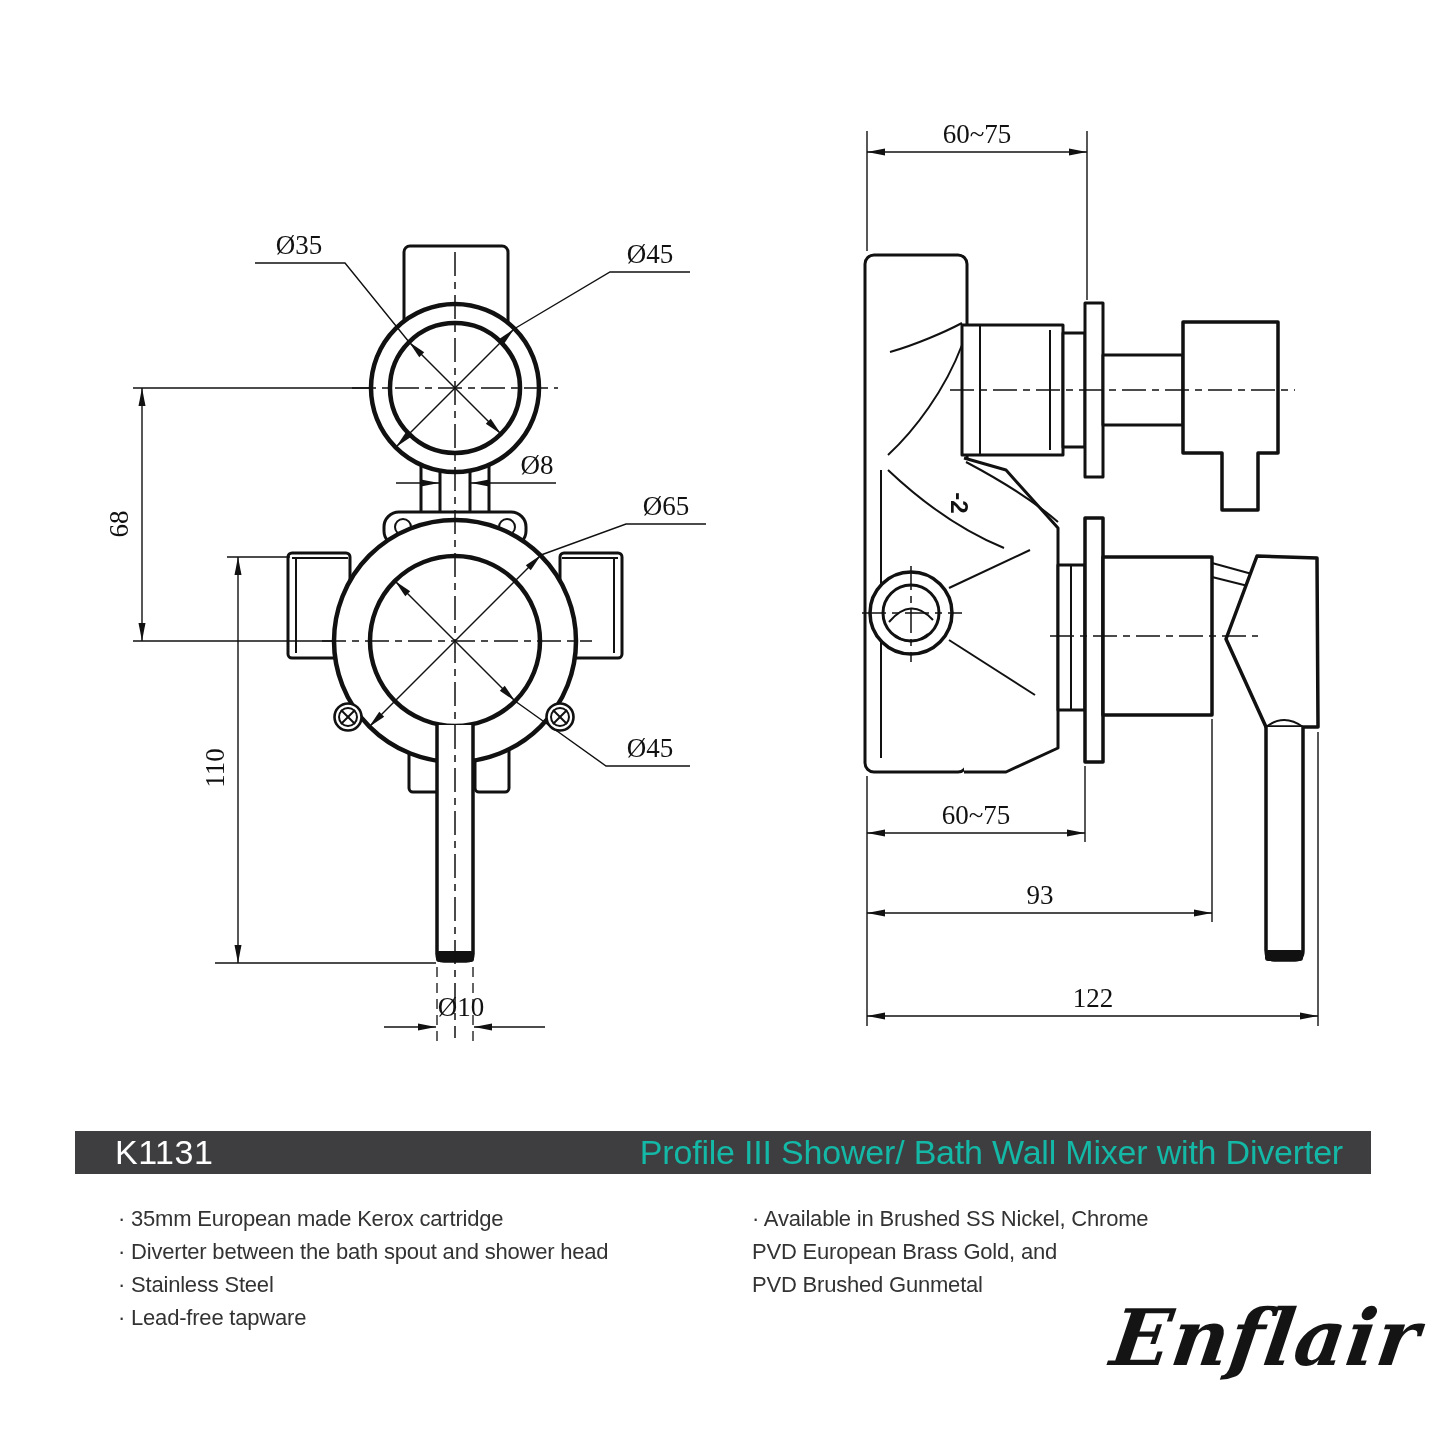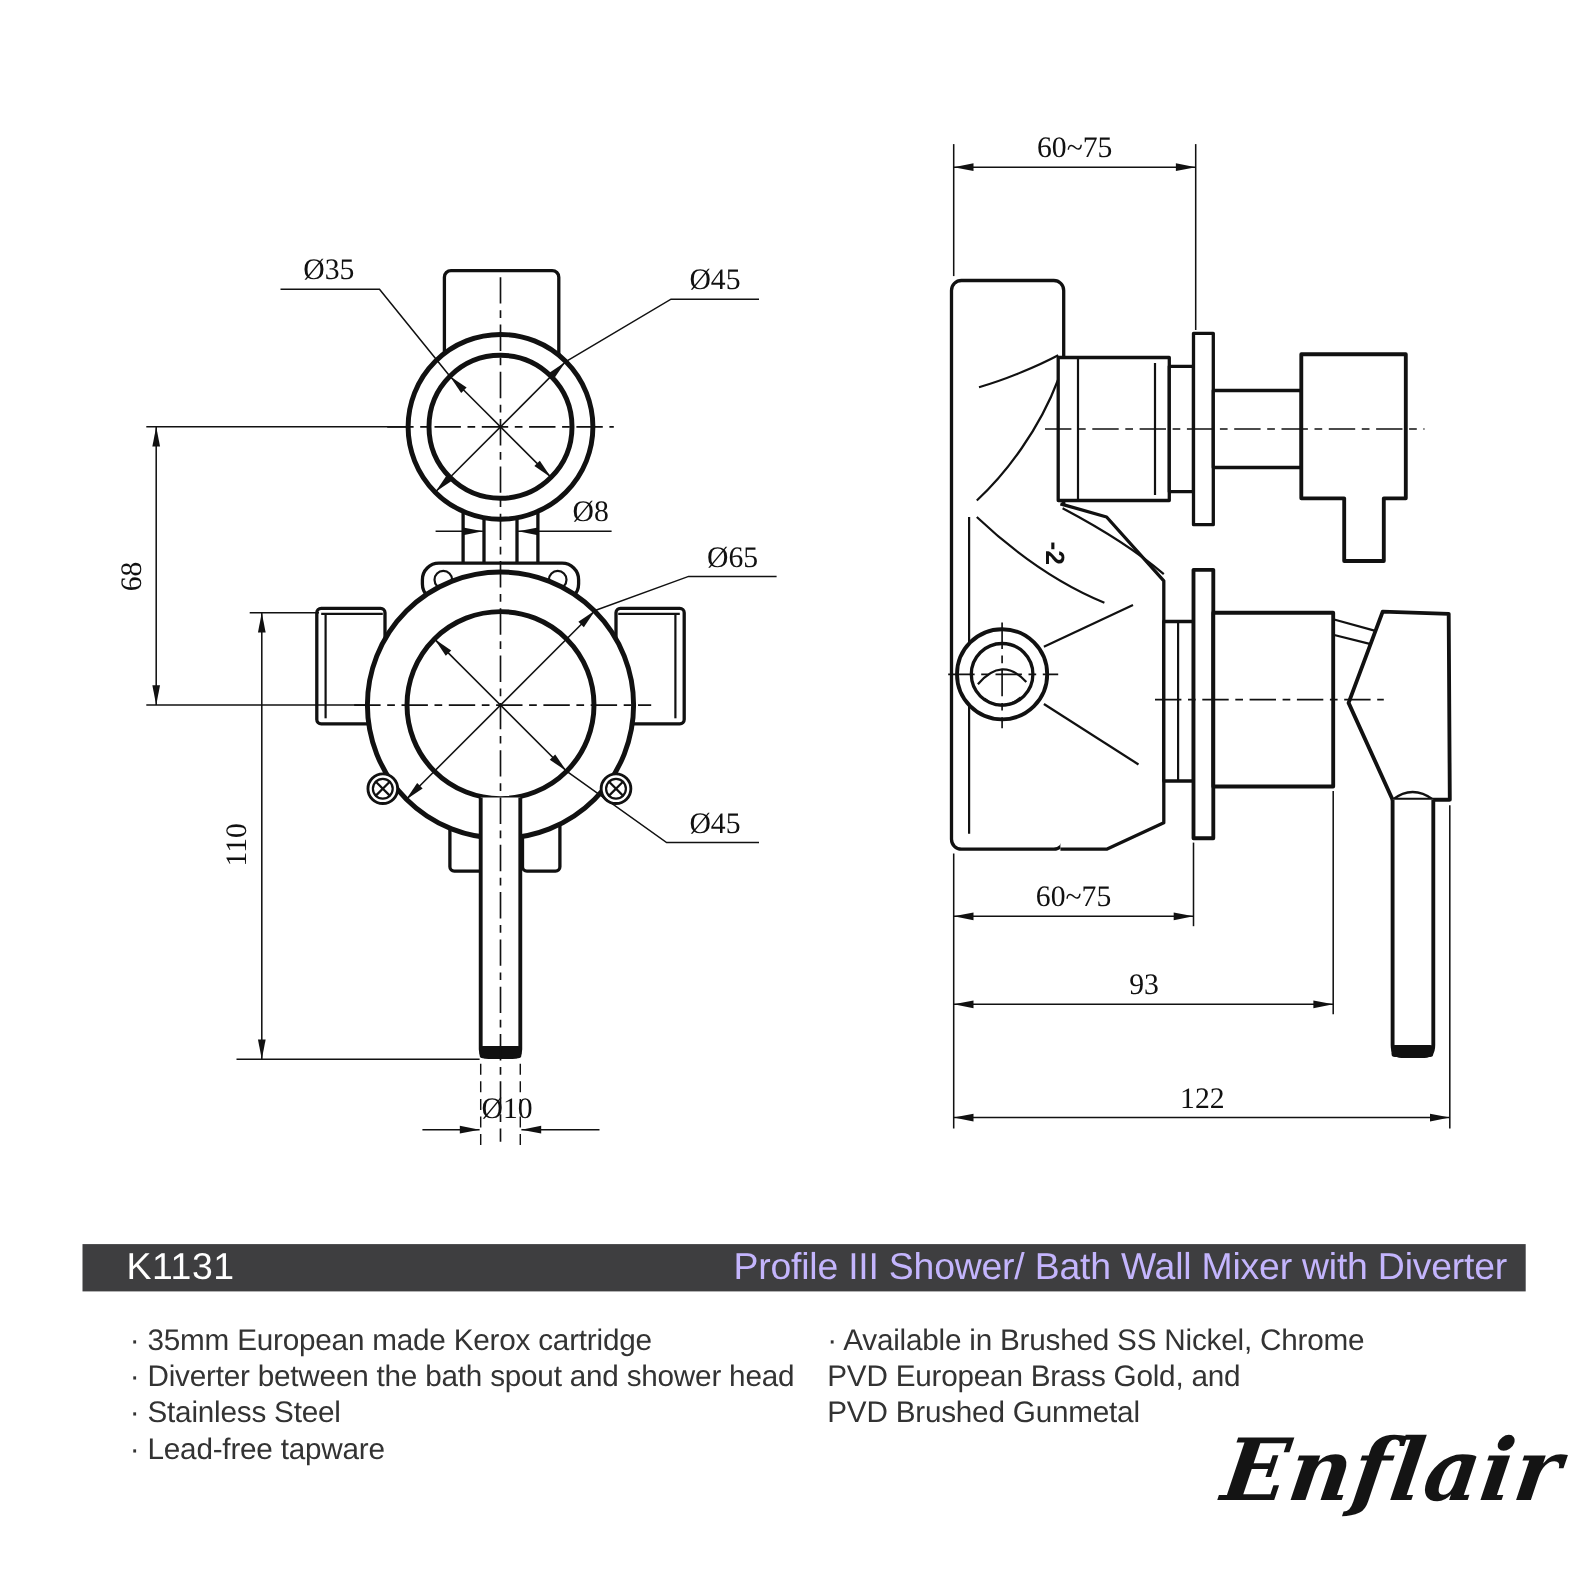--- a/index.html
+++ b/index.html
@@ -2,23 +2,23 @@
 <html><head>
 <meta charset="utf-8">
 <style>
   html,body{margin:0;padding:0;background:#ffffff;}
   .page{position:relative;width:1445px;height:1445px;background:#ffffff;overflow:hidden;
         font-family:"Liberation Sans",sans-serif;color:#2f2f2f;}
   .drawing-svg{position:absolute;left:0;top:0;}
   .banner{position:absolute;left:75px;top:1131px;width:1296px;height:43px;background:#3E3E40;}
   .banner .code{position:absolute;left:40px;top:0;line-height:43px;font-size:34px;color:#fff;
         letter-spacing:.5px;font-weight:400;}
-  .banner .title{position:absolute;right:17px;top:0;line-height:43px;font-size:34px;color:#c4b5fd;
+  .banner .title{position:absolute;right:28px;top:0;line-height:43px;font-size:34px;color:#14b8a6;
         letter-spacing:-0.2px;font-weight:400;white-space:nowrap;}
-  .features{position:absolute;top:1202px;font-size:27px;line-height:33px;color:#333;
+  .features{position:absolute;top:1202px;font-size:22px;line-height:33px;color:#333;
         letter-spacing:-0.2px;white-space:nowrap;}
   .features.left{left:118px;}
   .features.right{left:752px;}
   .disclaimer{position:absolute;left:74px;top:1340px;font-size:21.5px;line-height:31px;color:#333;
         letter-spacing:-0.2px;white-space:nowrap;}
   .disclaimer .l2{margin-left:22px;}
   .logo{position:absolute;left:1090px;top:1292px;width:345px;height:140px;text-align:center;
         font-family:"DejaVu Serif",serif;font-style:italic;font-weight:700;font-size:78px;
         color:#141414;transform:skewX(-8deg);letter-spacing:1px;}
   
@@ -191,21 +191,21 @@
       <text class="dimtxt" x="977" y="143" text-anchor="middle">60~75</text>
       <line class="dim" x1="867" y1="833" x2="1085" y2="833" marker-start="url(#arr)" marker-end="url(#arr)"></line>
       <text class="dimtxt" x="976" y="824" text-anchor="middle">60~75</text>
       <line class="dim" x1="867" y1="913" x2="1212" y2="913" marker-start="url(#arr)" marker-end="url(#arr)"></line>
       <text class="dimtxt" x="1040" y="904" text-anchor="middle">93</text>
       <line class="dim" x1="867" y1="1016" x2="1318" y2="1016" marker-start="url(#arr)" marker-end="url(#arr)"></line>
       <text class="dimtxt" x="1093" y="1007" text-anchor="middle">122</text>
     </g>
   </svg>
 
-  <div class="banner" style="background: rgb(62, 62, 64); padding-left: 16px;">
+  <div class="banner" style="background: rgb(62, 62, 64);">
     <span class="code">K1131</span>
     <span class="title">Profile III Shower/ Bath Wall Mixer with Diverter</span>
   </div>
 
   <div class="features left">
     <div>· 35mm European made Kerox cartridge</div>
     <div>· Diverter between the bath spout and shower head</div>
     <div>· Stainless Steel</div>
     <div>· Lead-free tapware</div>
   </div>

